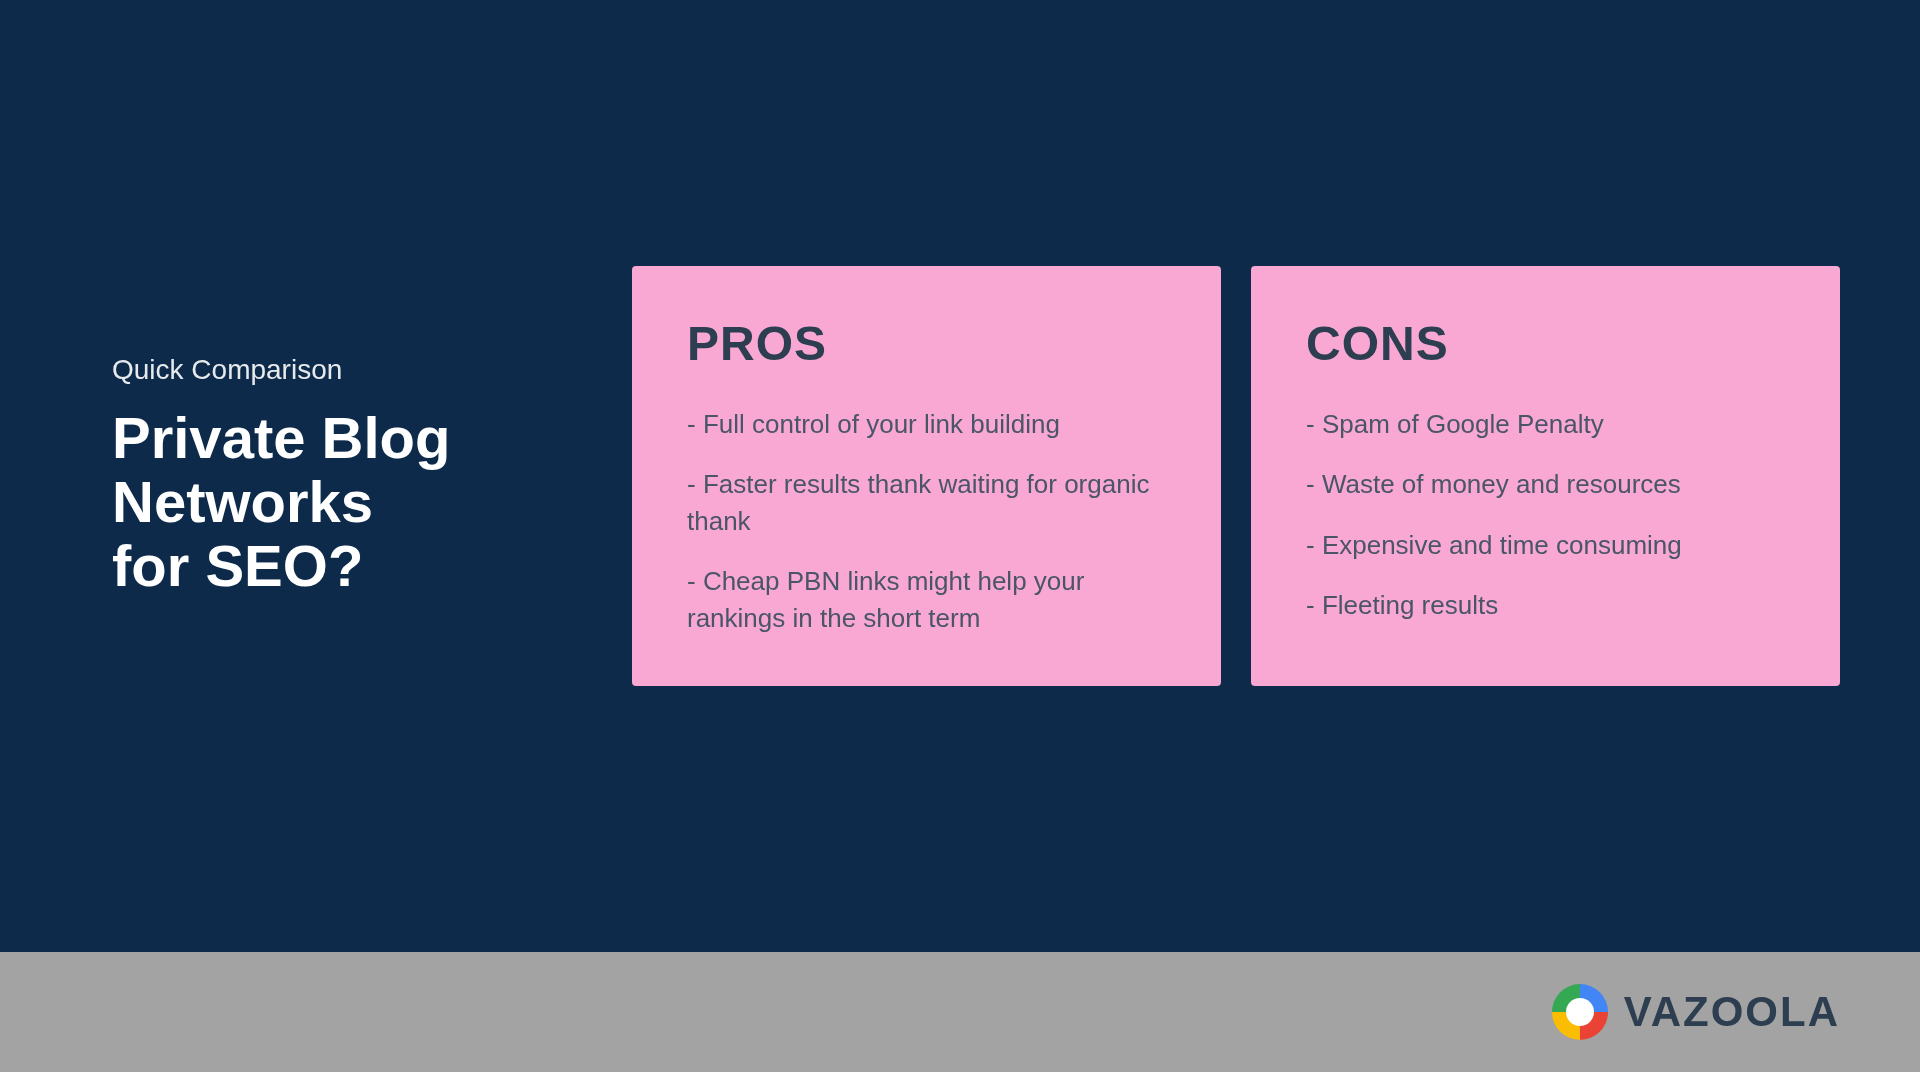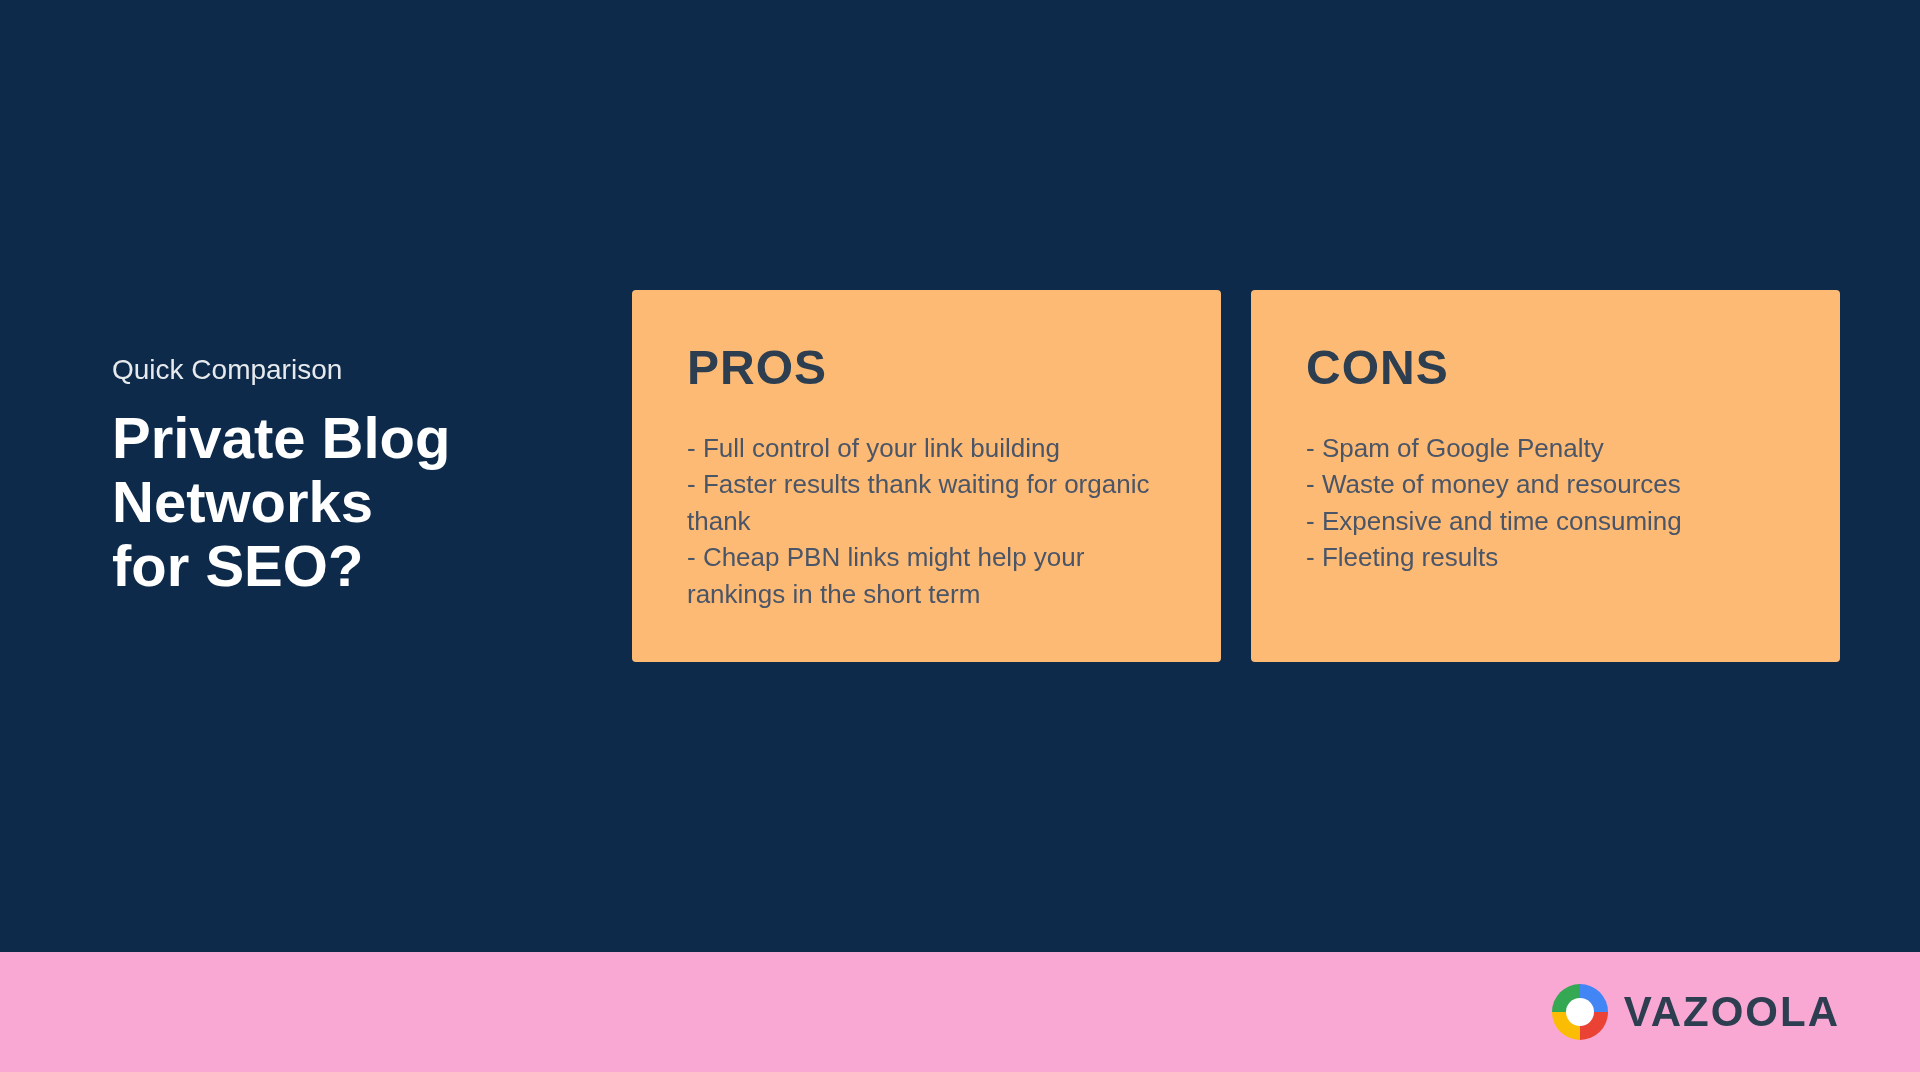--- a/index.html
+++ b/index.html
@@ -52,49 +52,50 @@
     .cards-section {
       flex: 1;
       display: flex;
       gap: 30px;
       align-items: stretch;
       padding-left: 40px;
     }
 
     .card {
       flex: 1;
-      background-color: #fdba74;
+      background-color: #f9a8d4;
       border-radius: 4px;
       padding: 50px 55px;
       display: flex;
       flex-direction: column;
     }
 
     .card-title {
       font-size: 48px;
       font-weight: 700;
       color: #2c3e50;
       margin-bottom: 35px;
       letter-spacing: 1px;
     }
 
     .card-items {
       display: flex;
       flex-direction: column;
+      gap: 24px;
     }
 
     .card-item {
       font-size: 26px;
       color: #4a5568;
       line-height: 1.4;
     }
 
     .footer-area {
       height: 120px;
-      background-color: #f9a8d4;
+      background-color: #a3a3a3;
       display: flex;
       align-items: center;
       justify-content: flex-end;
       padding: 0 80px;
     }
 
     .logo-container {
       display: flex;
       align-items: center;
       gap: 12px;

